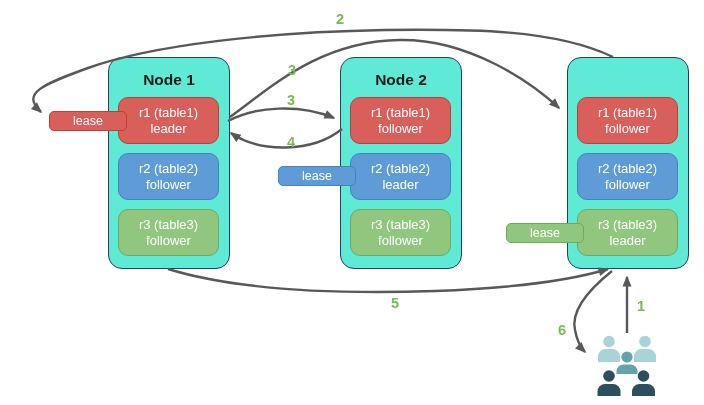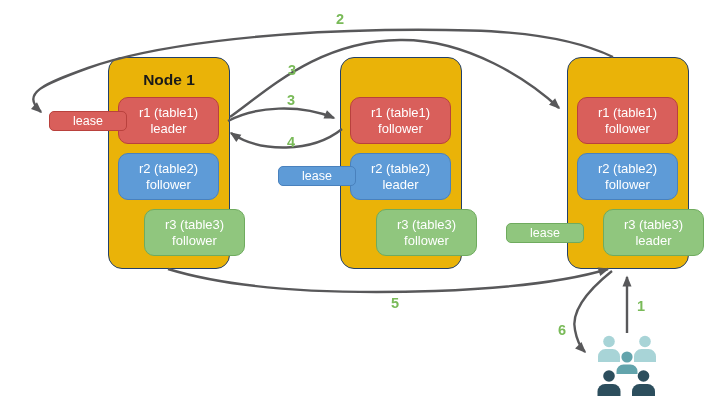--- a/index.html
+++ b/index.html
@@ -2,35 +2,35 @@
 <html><head>
 <meta charset="utf-8">
 <style>
   html,body{margin:0;padding:0;background:#ffffff;}
   .canvas{
     position:relative;width:704px;height:405px;background:#ffffff;overflow:hidden;
     font-family:"Liberation Sans","DejaVu Sans",sans-serif;
   }
   
   .node{
-    position:absolute;top:57px;width:122px;height:212px;background:#eab308;
+    position:absolute;top:57px;width:122px;height:212px;background:#5eead4;
     border:1.5px solid #22406b;border-radius:14px;z-index:1;box-sizing:border-box;
   }
   .node-title{
     position:absolute;top:13px;left:0;width:100%;text-align:center;
     font-size:15.5px;font-weight:bold;color:#1a1a1a;
   }
   .replica{
     position:absolute;left:9px;width:101px;height:47px;border-radius:10px;
     display:flex;flex-direction:column;align-items:center;justify-content:center;
     color:#ffffff;font-size:13px;line-height:16px;box-sizing:border-box;text-align:center;
   }
   .replica.red{background:#d95f5b;border:1.5px solid #b9413d;}
   .replica.blue{background:#5e9bd7;border:1.5px solid #4981bd;align-items:center;}
-  .replica.green{background:#90c67e;border:1.5px solid #6fab5e;margin-left:26px;}
+  .replica.green{background:#90c67e;border:1.5px solid #6fab5e;}
   .r-top{top:39px}.r-mid{top:95px}.r-bot{top:151px}
   
   .lease{
     position:absolute;width:78px;height:20px;border-radius:5px;z-index:3;
     display:flex;align-items:center;justify-content:center;
     color:#ffffff;font-size:12.5px;box-sizing:border-box;
   }
   .lease.red{background:#d95f5b;border:1.5px solid #b9413d;left:49px;top:111px;}
   .lease.blue{background:#5e9bd7;border:1.5px solid #4981bd;left:278px;top:166px;}
   .lease.green{background:#90c67e;border:1.5px solid #6fab5e;left:506px;top:223px;}
@@ -58,20 +58,21 @@
       <span>r2 (table2)</span>
       <span>follower</span>
     </div>
     <div class="replica green r-bot">
       <span>r3 (table3)</span>
       <span>follower</span>
     </div>
   </div>
 
   <div class="node" style="left:340px">
+    <div class="node-title">Node 2</div>
     <div class="replica red r-top">
       <span>r1 (table1)</span>
       <span>follower</span>
     </div>
     <div class="replica blue r-mid">
       <span>r2 (table2)</span>
       <span>leader</span>
     </div>
     <div class="replica green r-bot">
       <span>r3 (table3)</span>

